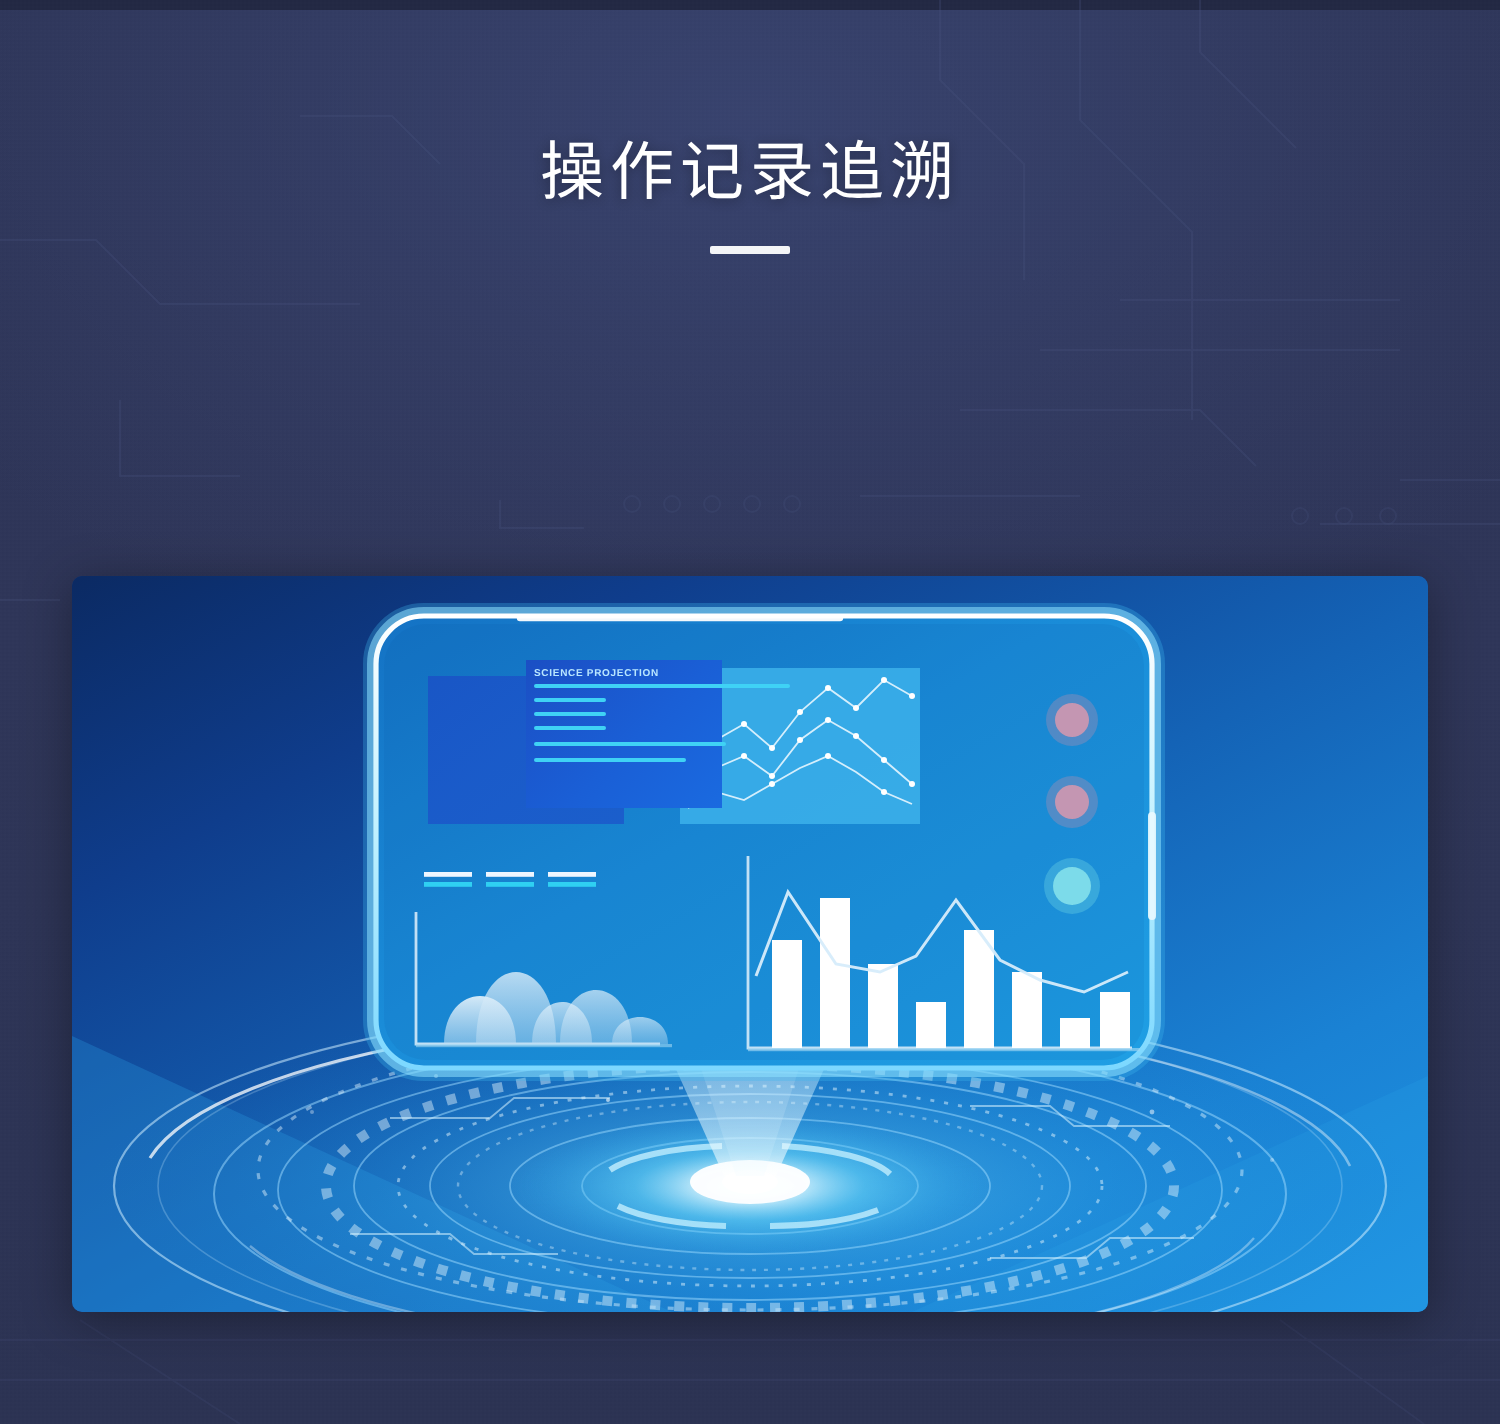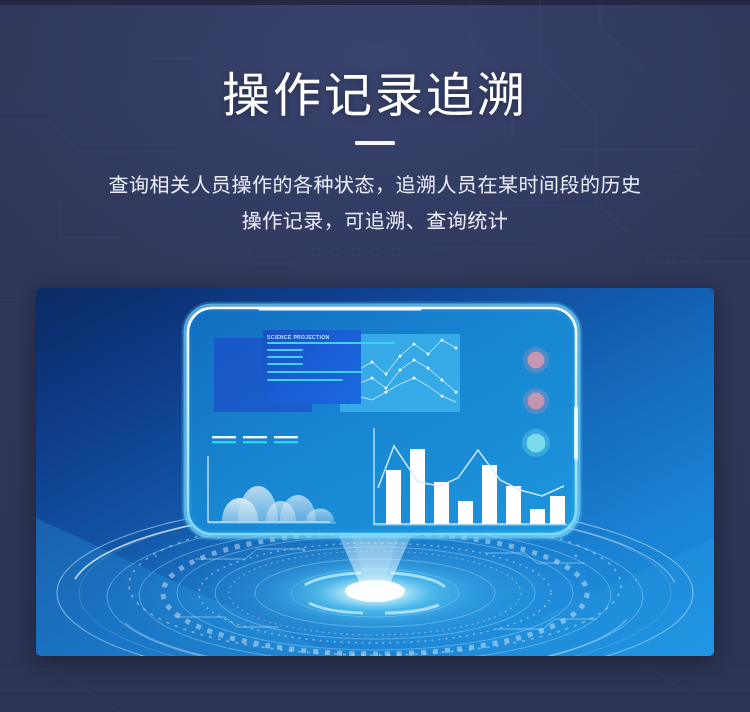--- a/index.html
+++ b/index.html
@@ -61,21 +61,21 @@
   .header {
     position:absolute;
     top:0; left:0;
     width:750px;
     text-align:center;
     z-index:5;
   }
 
   .page-title {
     margin-top:68px;
-    font-size:48px;
+    font-size:32px;
     line-height:1.15;
     letter-spacing:3px;
     color:#ffffff;
     font-weight:400;
     text-shadow:0 1px 6px rgba(0,0,0,0.30);
   }
 
   .title-divider {
     width:40px;
     height:4px;
@@ -200,24 +200,20 @@
       <path d="M640 660 L712 712"></path>
       <path d="M0 276 L750 276" opacity="0.18"></path>
     </g>
   </svg>
 
   <div class="grain"></div>
 
   <header class="header">
     <h1 class="page-title">操作记录追溯</h1>
     <div class="title-divider"></div>
-    <p class="subtitle">
-      <span>查询相关人员操作的各种状态，追溯人员在某时间段的历史</span><br>
-      <span>操作记录，可追溯、查询统计</span>
-    </p>
   </header>
 
   <section class="illus-panel">
 
     <svg class="illus-svg" viewBox="0 0 678 368" aria-hidden="true">
       <defs>
         <linearGradient id="bgGrad" x1="0" y1="0" x2="1" y2="1">
           <stop offset="0%" stop-color="#0b2a63"></stop>
           <stop offset="22%" stop-color="#0f3d8c"></stop>
           <stop offset="52%" stop-color="#1463b6"></stop>

